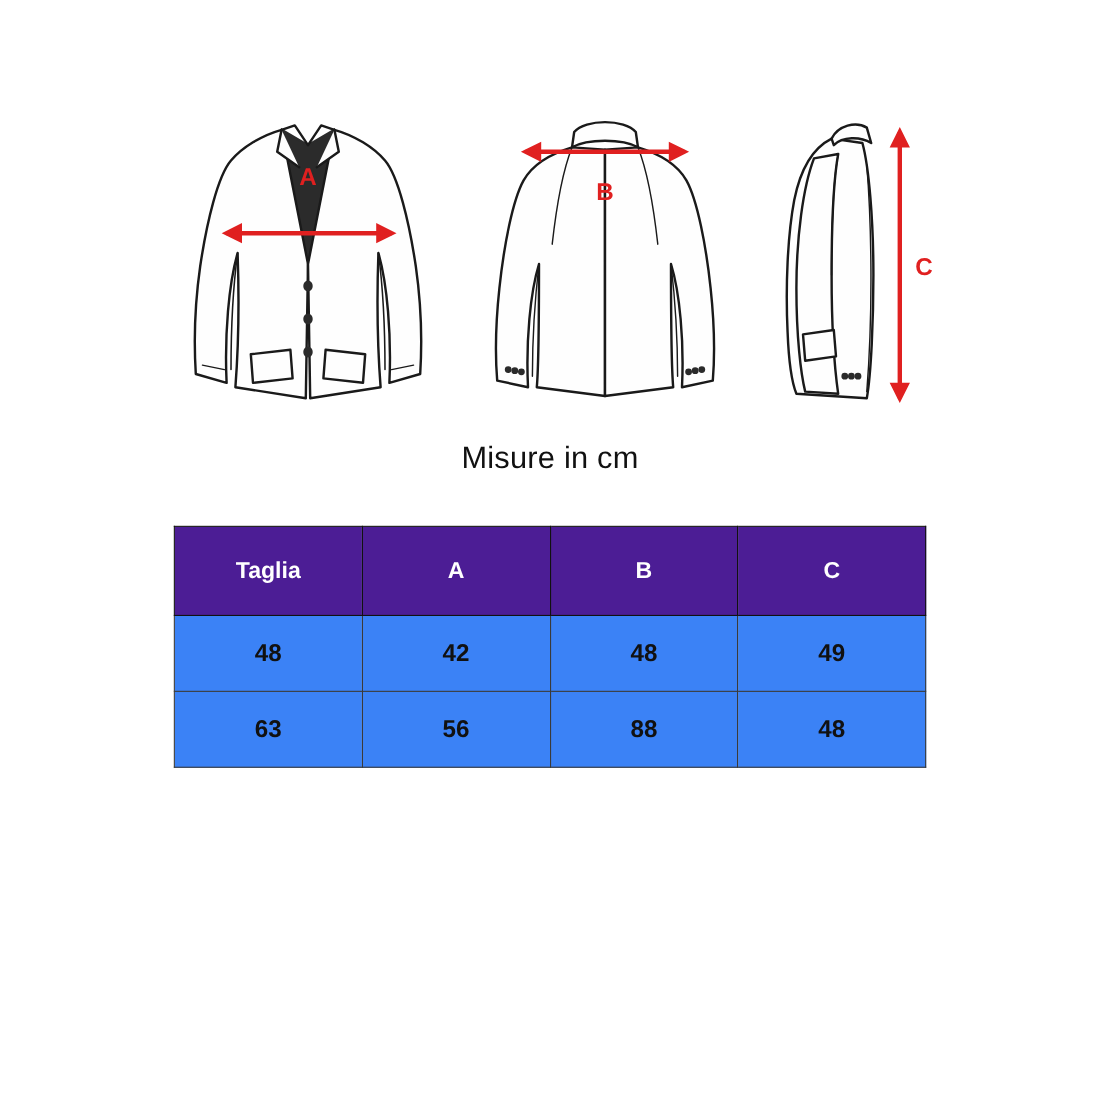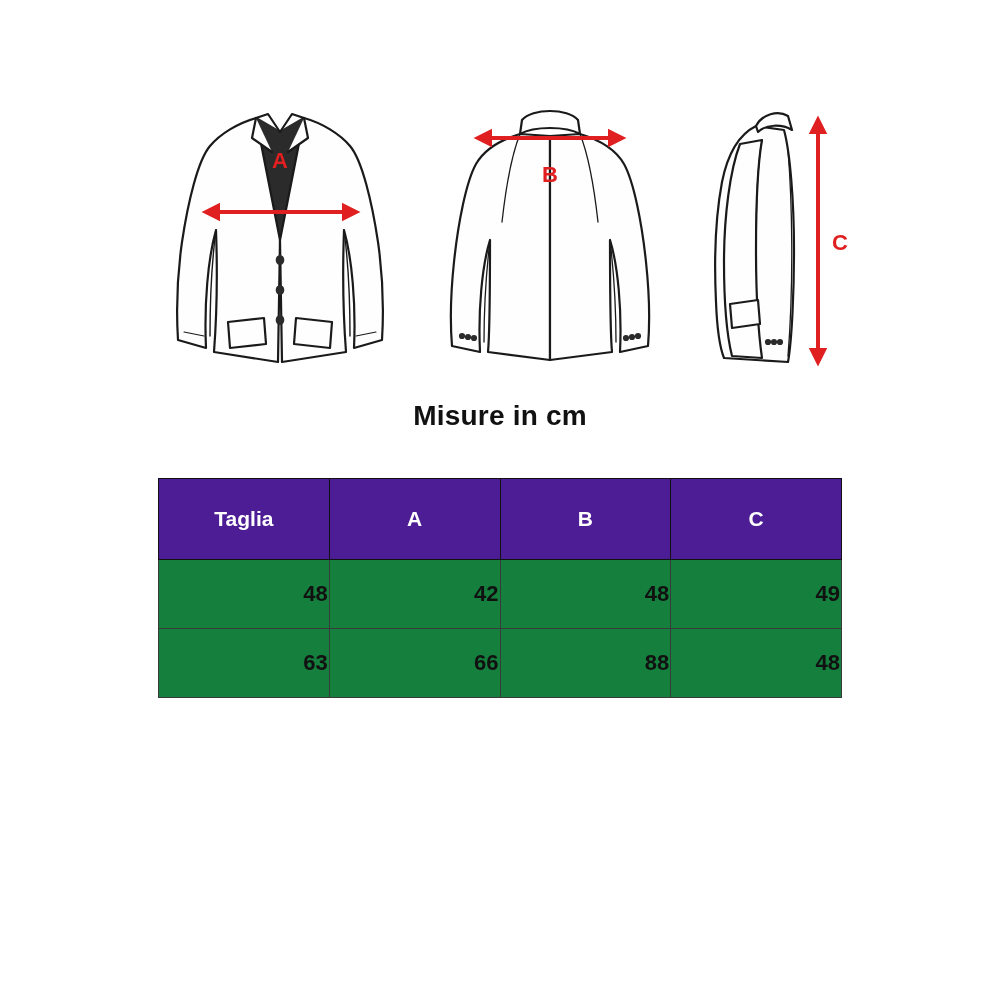--- a/index.html
+++ b/index.html
@@ -37,21 +37,21 @@
   .fig-back  { left: 300px; }
   .fig-side  { left: 560px; }
 
   .caption {
     position: absolute;
     left: 0;
     top: 400px;
     width: 1000px;
     text-align: center;
     font-size: 28px;
-    font-weight: bold;
+    font-weight: normal;
     letter-spacing: 0.2px;
     color: #111111;
   }
 
   .table-wrap {
     position: absolute;
     left: 158px;
     top: 478px;
     width: 684px;
   }
@@ -65,25 +65,25 @@
     color: #ffffff;
     font-size: 21px;
     font-weight: bold;
     height: 78px;
     border: 1px solid #111111;
     vertical-align: middle;
   }
   table.size-table tbody td {
     height: 66px;
     border: 1px solid #3a3a3a;
-    text-align: right;
+    text-align: center;
     font-size: 22px;
     font-weight: bold;
     color: #111111;
-    background: #15803d;
+    background: #3b82f6;
     vertical-align: middle;
   }
   .lbl-red {
     fill: #e02020;
     font-family: "Liberation Sans", sans-serif;
     font-weight: bold;
     font-size: 22px;
   }
 </style>
 </head>
@@ -212,21 +212,21 @@
       </thead>
       <tbody>
         <tr>
           <td>48</td>
           <td>42</td>
           <td>48</td>
           <td>49</td>
         </tr>
         <tr>
           <td>63</td>
-          <td>66</td>
+          <td>56</td>
           <td>88</td>
           <td>48</td>
         </tr>
       </tbody>
     </table>
   </div>
 
 </div>
 
 </body></html>

